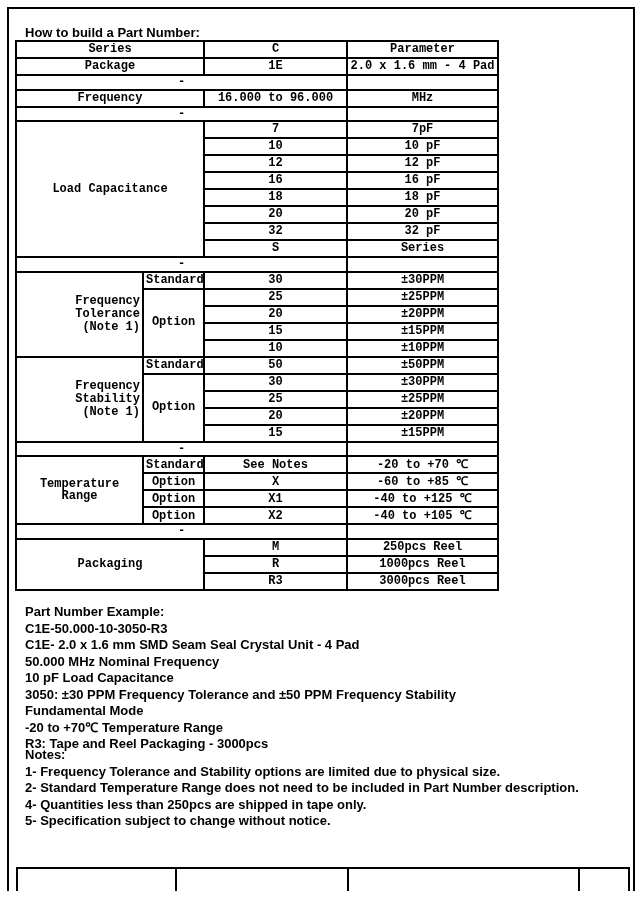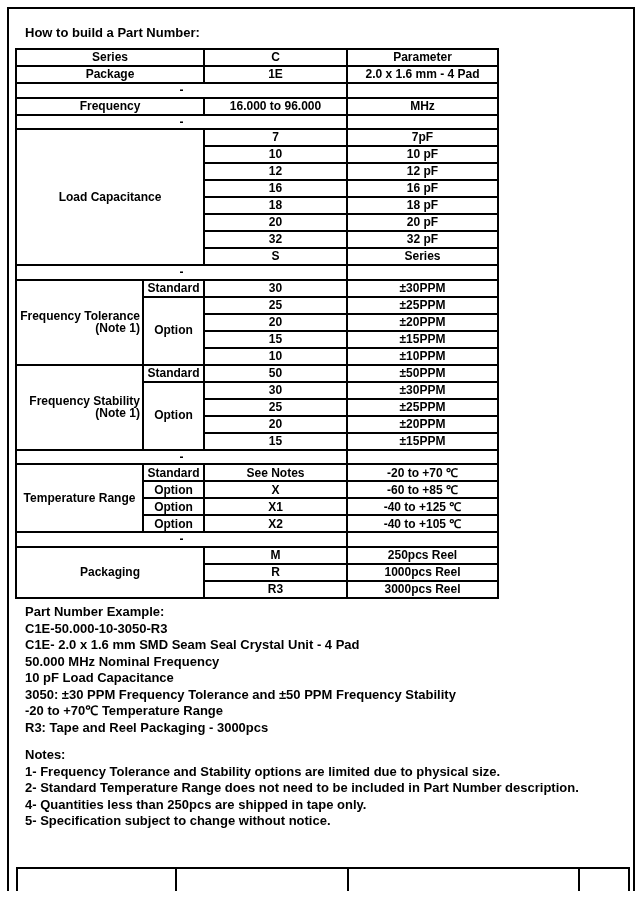--- a/index.html
+++ b/index.html
@@ -3,21 +3,21 @@
 <meta charset="utf-8">
 <style>
   html,body{margin:0;padding:0;background:#fff;}
   .page{position:relative;width:642px;height:891px;background:#ffffff;
         font-family:"Liberation Sans",sans-serif;color:#000;overflow:hidden;}
   .frame{position:absolute;left:7px;top:7px;width:628px;height:898px;
          border:2px solid #000;border-bottom:6px solid #000;box-sizing:border-box;pointer-events:none;}
   .title{position:absolute;left:25px;top:25px;font-size:13px;font-weight:bold;}
 
   
-  table.pn{position:absolute;left:15px;top:48px;border-collapse:collapse;table-layout:fixed;width:482px;}
+  table.pn{position:absolute;left:15px;top:40px;border-collapse:collapse;table-layout:fixed;width:482px;font-family:Liberation Mono, monospace;}
   table.pn td{border:2px solid #000;font-size:12px;font-weight:bold;line-height:1.05;
               text-align:center;vertical-align:middle;padding:0 2px;overflow:hidden;box-sizing:border-box;}
   tr.r{height:17px;}
   tr.sep{height:12px;}
   td.ra{text-align:right;padding-right:5px;}
   td.dash{text-align:right;padding-right:8px;}
   td.lbl2 div{text-align:right;}
 
   
   .textblock{position:absolute;left:25px;font-size:13px;font-weight:bold;line-height:16.5px;white-space:nowrap;}
@@ -210,20 +210,21 @@
     </tbody>
   </table>
 
   <div class="textblock example">
     <div>Part Number Example:</div>
     <div>C1E-50.000-10-3050-R3</div>
     <div>C1E- 2.0 x 1.6 mm SMD Seam Seal Crystal Unit - 4 Pad</div>
     <div>50.000 MHz Nominal Frequency</div>
     <div>10 pF Load Capacitance</div>
     <div>3050: ±30 PPM Frequency Tolerance and ±50 PPM Frequency Stability</div>
+    <div>Fundamental Mode</div>
     <div>-20 to +70℃ Temperature Range</div>
     <div>R3: Tape and Reel Packaging - 3000pcs</div>
   </div>
 
   <div class="textblock notes">
     <div>Notes:</div>
     <div>1- Frequency Tolerance and Stability options are limited due to physical size.</div>
     <div>2- Standard Temperature Range does not need to be included in Part Number description.</div>
     <div>4- Quantities less than 250pcs are shipped in tape only.</div>
     <div>5- Specification subject to change without notice.</div>

